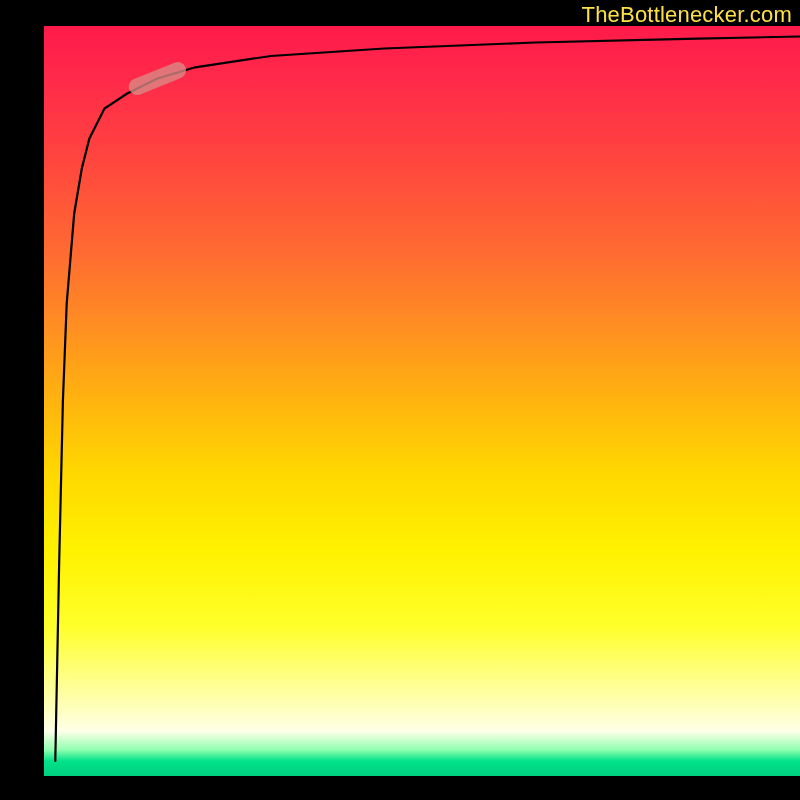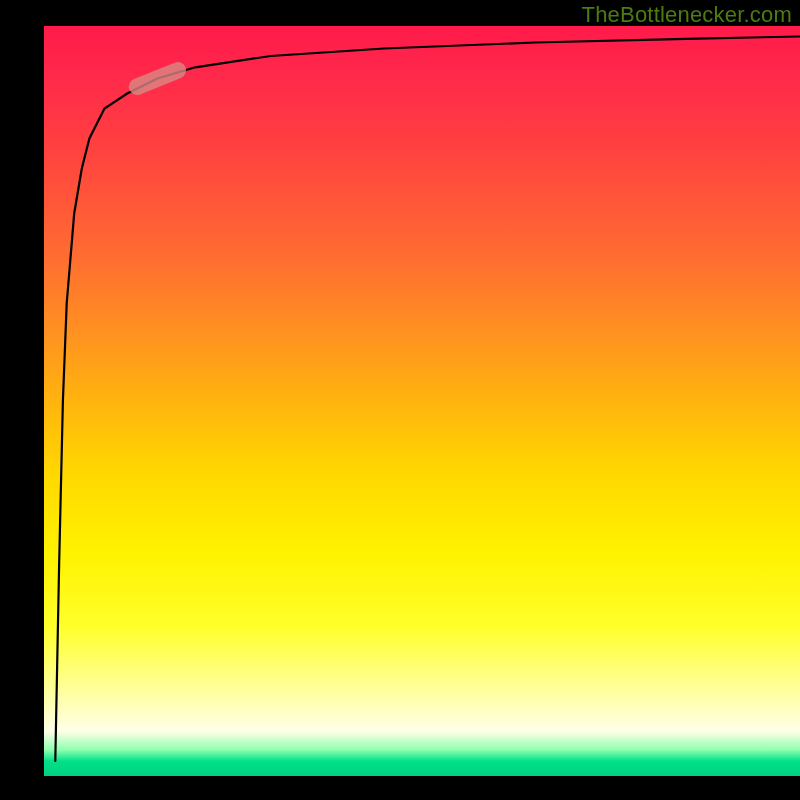--- a/index.html
+++ b/index.html
@@ -14,21 +14,21 @@
   .frame {
     position: absolute;
     left: 0; top: 0;
     width: 800px; height: 800px;
     background: #000;
   }
   .watermark {
     position: absolute;
     top: 2px;
     right: 8px;
-    color: #4d7c0f;
+    color: #fde047;
     font-size: 22px;
     font-weight: 400;
     letter-spacing: 0.2px;
   }
   .plot-clip {
     position: absolute;
     left: 44px;
     top: 26px;
     width: 756px;
     height: 750px;

